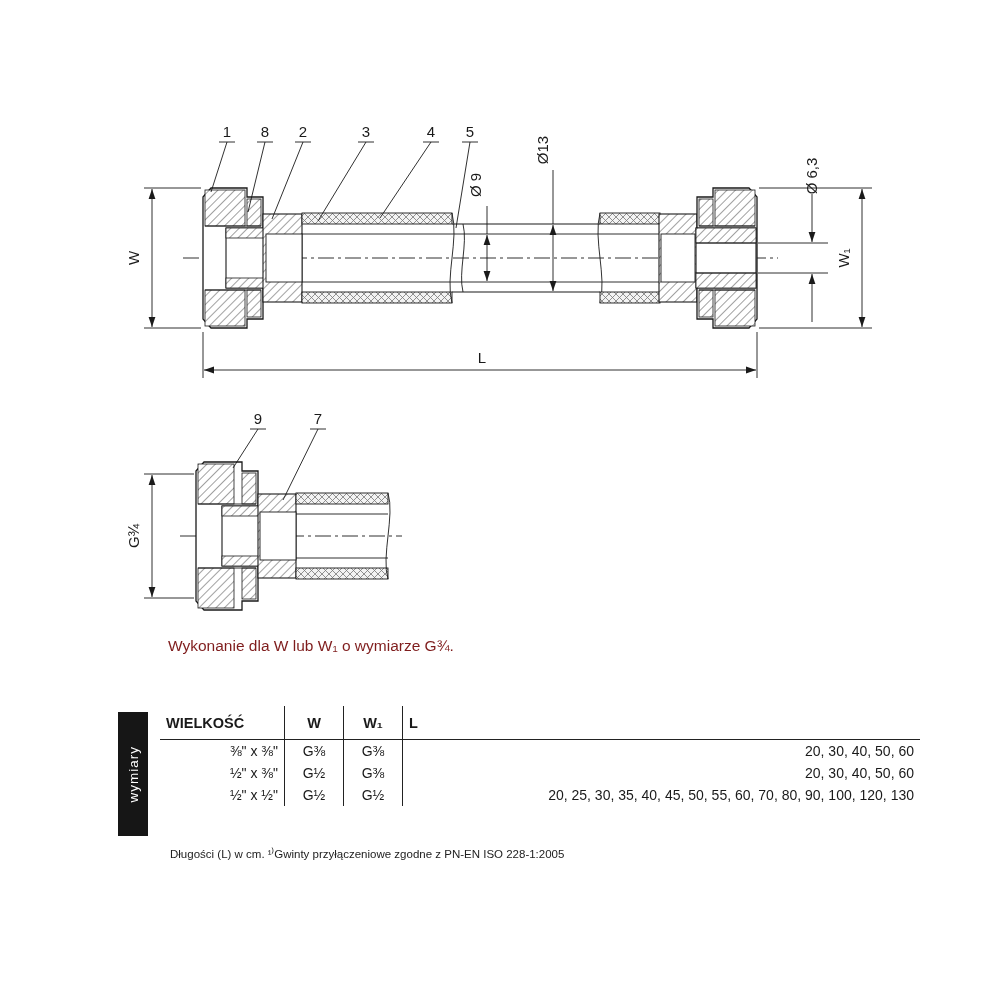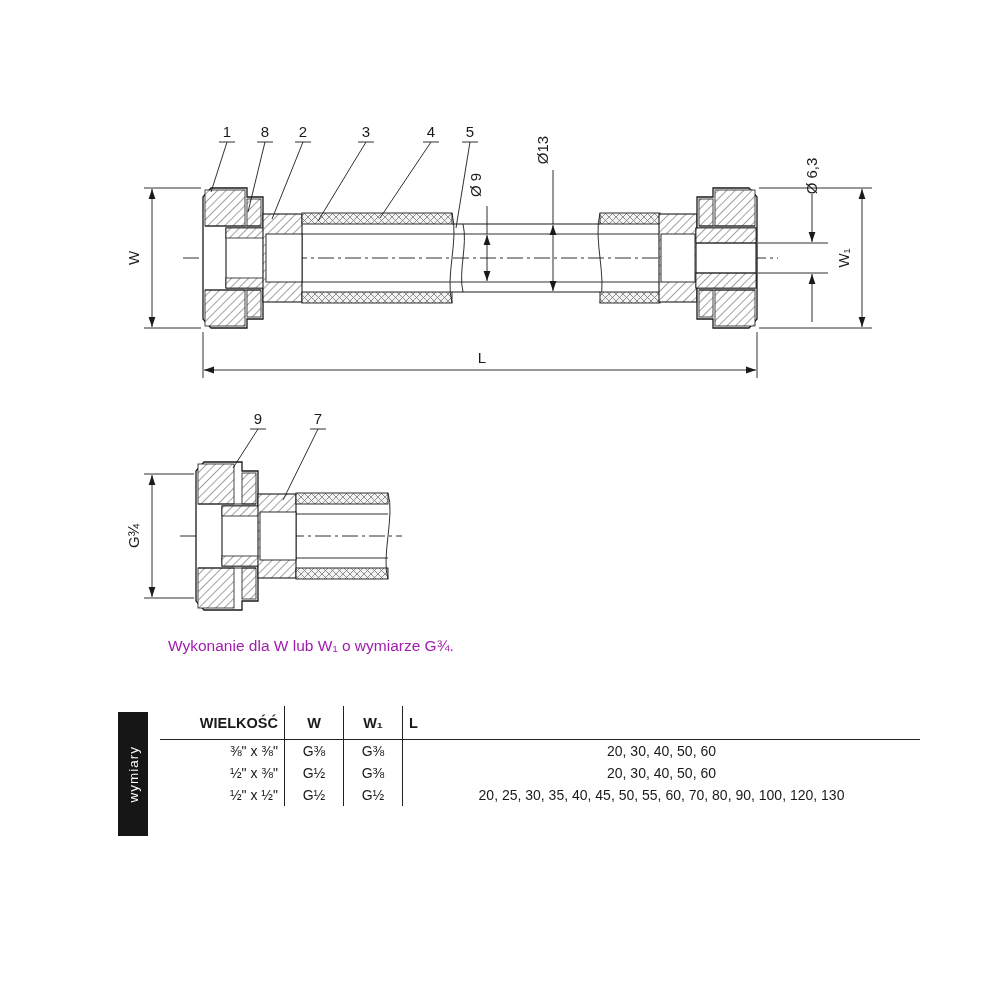--- a/index.html
+++ b/index.html
@@ -1,33 +1,33 @@
 <!DOCTYPE html>
 <html><head>
 <meta charset="utf-8">
 <style>
   html,body{margin:0;padding:0;background:#fff;}
   .page{position:relative;width:1000px;height:1000px;background:#fff;overflow:hidden;
         font-family:"Liberation Sans", sans-serif;color:#1a1a1a;}
   svg text{font-family:"Liberation Sans", sans-serif;fill:#1a1a1a;}
-  .note{position:absolute;left:168px;top:637px;font-size:15.5px;color:#a21caf;}
+  .note{position:absolute;left:168px;top:637px;font-size:15.5px;color:#7f1d1d;}
   .side-tab{position:absolute;left:118px;top:712px;width:30px;height:124px;background:#161616;
             display:flex;align-items:center;justify-content:center;}
   .side-tab span{writing-mode:vertical-rl;transform:rotate(180deg);color:#fff;font-size:13.5px;letter-spacing:1px;}
   table.dims{position:absolute;left:160px;top:706px;border-collapse:collapse;font-size:14px;color:#1a1a1a;}
   table.dims th{font-size:14.5px;font-weight:bold;padding:9px 6px 8px 6px;vertical-align:middle;}
   table.dims th,table.dims td{white-space:nowrap;}
   table.dims thead th{border-bottom:1.6px solid #222;}
   table.dims th + th,table.dims td + td{border-left:1.6px solid #222;}
   table.dims td{padding:3px 6px;}
-  .c1{width:112px;text-align:right;}
+  .c1{width:112px;text-align:left;}
   td.c1{text-align:right;padding-right:10px;}
   .c2{width:46px;text-align:center;}
   .c3{width:46px;text-align:center;}
-  .c4{width:505px;text-align:center;padding-left:12px;}
+  .c4{width:505px;text-align:right;padding-left:12px;}
   th.c4{text-align:left;padding-left:12px;}
   .footnote{position:absolute;left:170px;top:846px;font-size:11.5px;color:#222;}
 </style>
 </head>
 <body>
 
 <div class="page">
 
   <svg width="1000" height="680" viewBox="0 0 1000 680">
     <defs>
@@ -268,14 +268,15 @@
       <tr>
         <td class="c1">½" x ½"</td>
         <td class="c2">G½</td>
         <td class="c3">G½</td>
         <td class="c4">20, 25, 30, 35, 40, 45, 50, 55, 60, 70, 80, 90, 100, 120, 130</td>
       </tr>
     </tbody>
   </table>
 
   
+  <div class="footnote">Długości (L) w cm. ¹⁾Gwinty przyłączeniowe zgodne z PN-EN ISO 228-1:2005</div>
 
 </div>
 
 </body></html>

